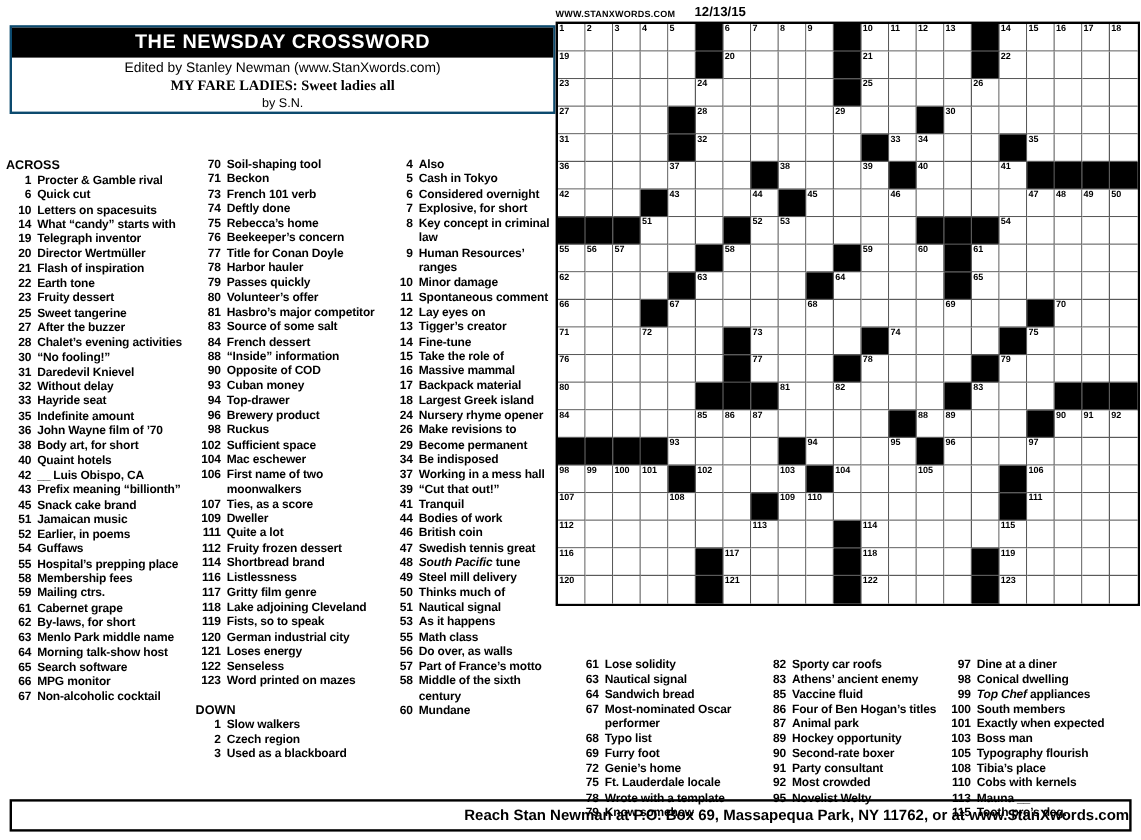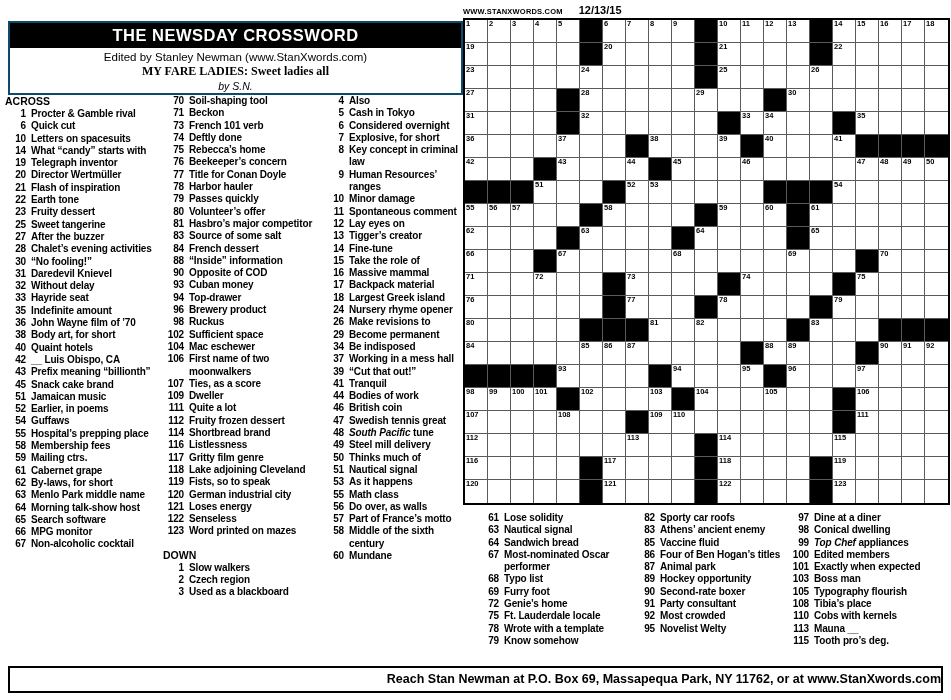--- a/index.html
+++ b/index.html
@@ -11,34 +11,34 @@
   .m-synd{flex:1;font-size:7.5px;letter-spacing:.2px;}
   .m-site{font-size:7.5px;letter-spacing:.2px;margin-right:16px;}
   .m-date{font-size:11px;}
 
   
   .header-box{position:absolute;left:8px;top:21px;width:451px;height:70px;border:2px solid #0c4a6e;}
   .title-bar{background:#000;color:#fff;height:25px;line-height:25px;text-align:center;
              font-size:16.5px;letter-spacing:.5px;}
   .edited{text-align:center;font-size:11.5px;font-weight:400;margin-top:3px;}
   .theme{text-align:center;font-size:12px;font-weight:700;margin-top:1px;font-family:Liberation Serif, serif;}
-  .byline{text-align:center;font-size:10.5px;font-weight:400;margin-top:1px;font-style:italic;}
+  .byline{text-align:center;font-size:10.5px;font-weight:400;margin-top:1px;}
 
   
   .grid{position:absolute;left:463px;top:18px;border:2px solid #000;background:#fff;
         display:grid;grid-template-columns:repeat(21,23px);grid-template-rows:repeat(21,23px);}
   .cell{position:relative;box-sizing:border-box;background:#fff;
         border-right:1px solid #5a5a5a;border-bottom:1px solid #5a5a5a;}
   .cell:nth-child(21n){border-right:none;}
   .cell:nth-child(n+421){border-bottom:none;}
   .cell.black{background:#000;}
   .num{position:absolute;top:0;left:1px;font-size:7.5px;line-height:8.5px;font-weight:700;}
 
   
-  .clue-col{position:absolute;font-size:10px;line-height:12.3px;letter-spacing:-.15px;}
+  .clue-col{position:absolute;font-size:10px;line-height:12.3px;letter-spacing:-.15px;margin-top:37px;}
   .col-a1{left:5px;  top:95px; width:155px;}
   .col-a2{left:163px;top:95px; width:156px;}
   .col-a3{left:323px;top:95px; width:138px;}
   .col-b1{left:478px;top:512px;width:154px;}
   .col-b2{left:634px;top:512px;width:152px;}
   .col-b3{left:788px;top:512px;width:159px;}
   .section-label{font-size:10.5px;line-height:13px;letter-spacing:0;}
   .clue{display:flex;}
   .cn{flex:none;width:21px;text-align:right;margin-right:5px;}
   .ct{flex:1;}
@@ -1292,21 +1292,21 @@
       <div class="clue">
         <span class="cn">98</span>
         <span class="ct">Conical dwelling</span>
       </div>
       <div class="clue">
         <span class="cn">99</span>
         <span class="ct"><i>Top Chef</i> appliances</span>
       </div>
       <div class="clue">
         <span class="cn">100</span>
-        <span class="ct">Edited members</span>
+        <span class="ct">South members</span>
       </div>
       <div class="clue">
         <span class="cn">101</span>
         <span class="ct">Exactly when expected</span>
       </div>
       <div class="clue">
         <span class="cn">103</span>
         <span class="ct">Boss man</span>
       </div>
       <div class="clue">

